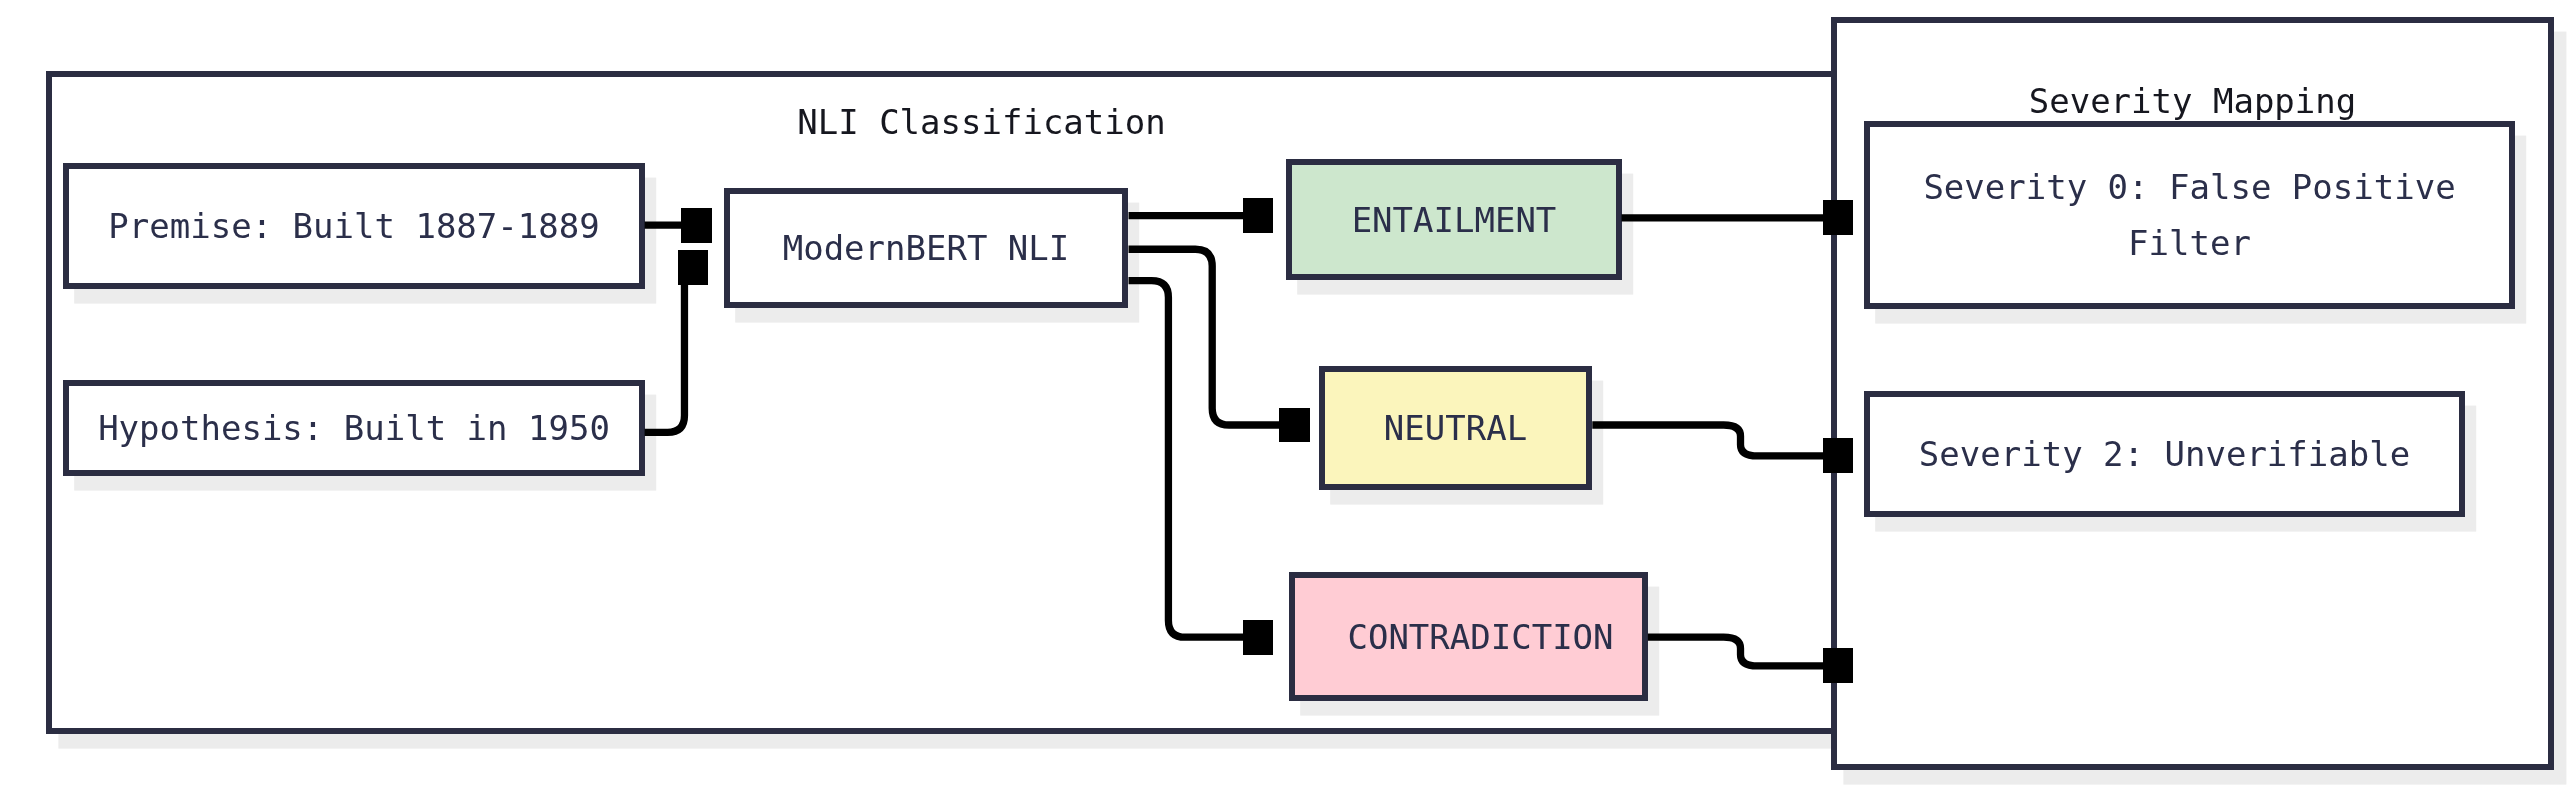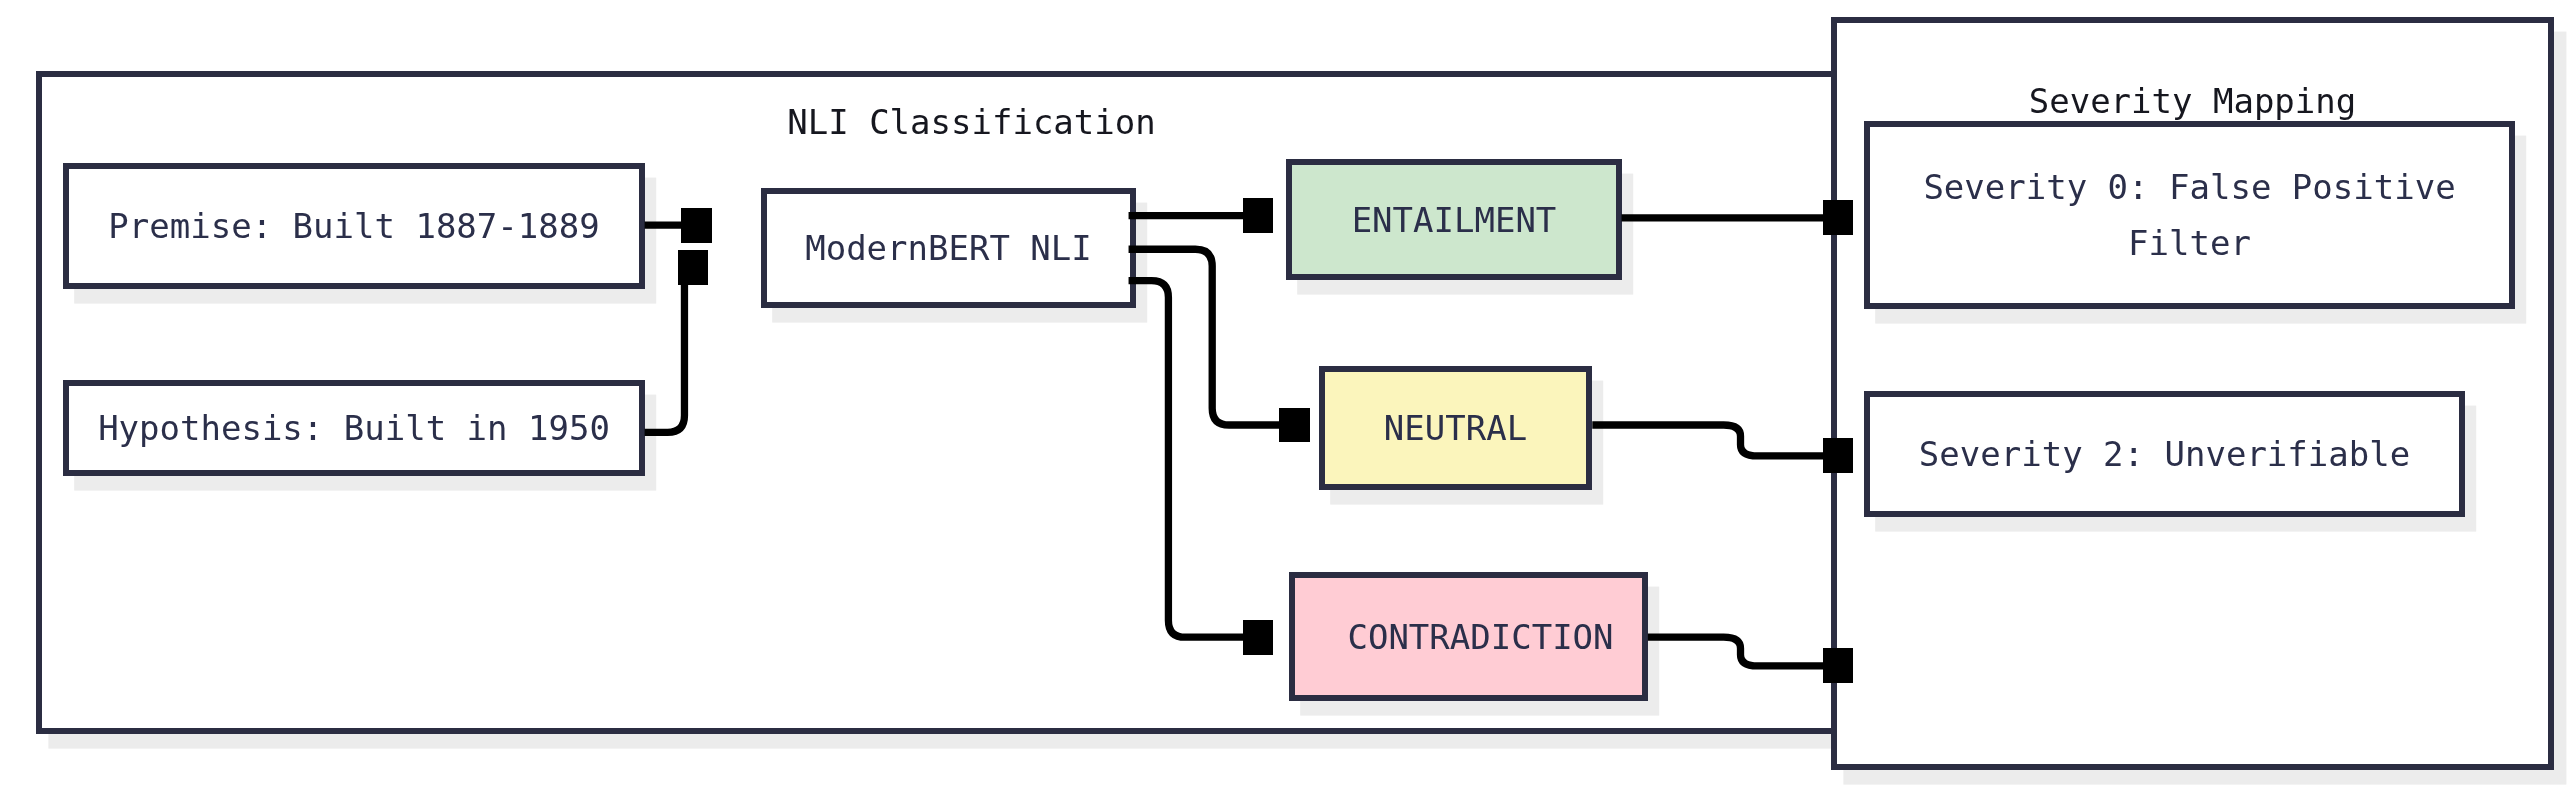--- a/index.html
+++ b/index.html
@@ -69,33 +69,33 @@
     fill: none;
     stroke: #000000;
     stroke-width: 13;
   }
 </style>
 </head>
 <body>
 
 <div id="stage">
 
-  <div class="container" style="left:36px; top:71px; width:1871px; height:663px;">
+  <div class="container" style="left:46px; top:71px; width:1871px; height:663px;">
     <div class="container-title" style="top:27px;">NLI Classification</div>
   </div>
 
   <div class="container" style="left:1831px; top:17px; width:723px; height:753px;">
     <div class="container-title" style="top:14px;margin-top:46px;">Severity Mapping</div>
   </div>
 
   <div class="node" style="left:63px; top:163px; width:582px; height:126px;">Premise: Built 1887-1889</div>
 
   <div class="node" style="left:63px; top:380px; width:582px; height:96px;">Hypothesis: Built in 1950</div>
 
-  <div class="node" style="left:724px; top:188px; width:375px; height:120px;margin-left:37px;">ModernBERT NLI</div>
+  <div class="node" style="left:724px; top:188px; width:404px; height:120px;">ModernBERT NLI</div>
 
   <div class="node fill-green" style="left:1286px; top:159px; width:336px; height:121px;">ENTAILMENT</div>
 
   <div class="node fill-yellow" style="left:1319px; top:366px; width:273px; height:124px;">NEUTRAL</div>
 
   <div class="node fill-pink" style="left:1289px; top:572px; width:359px; height:129px;">CONTRADICTION</div>
 
   <div class="node wrap" style="left:1864px; top:121px; width:651px; height:188px;">Severity 0: False Positive Filter</div>
 
   <div class="node" style="left:1864px; top:391px; width:601px; height:126px;">Severity 2: Unverifiable</div>

